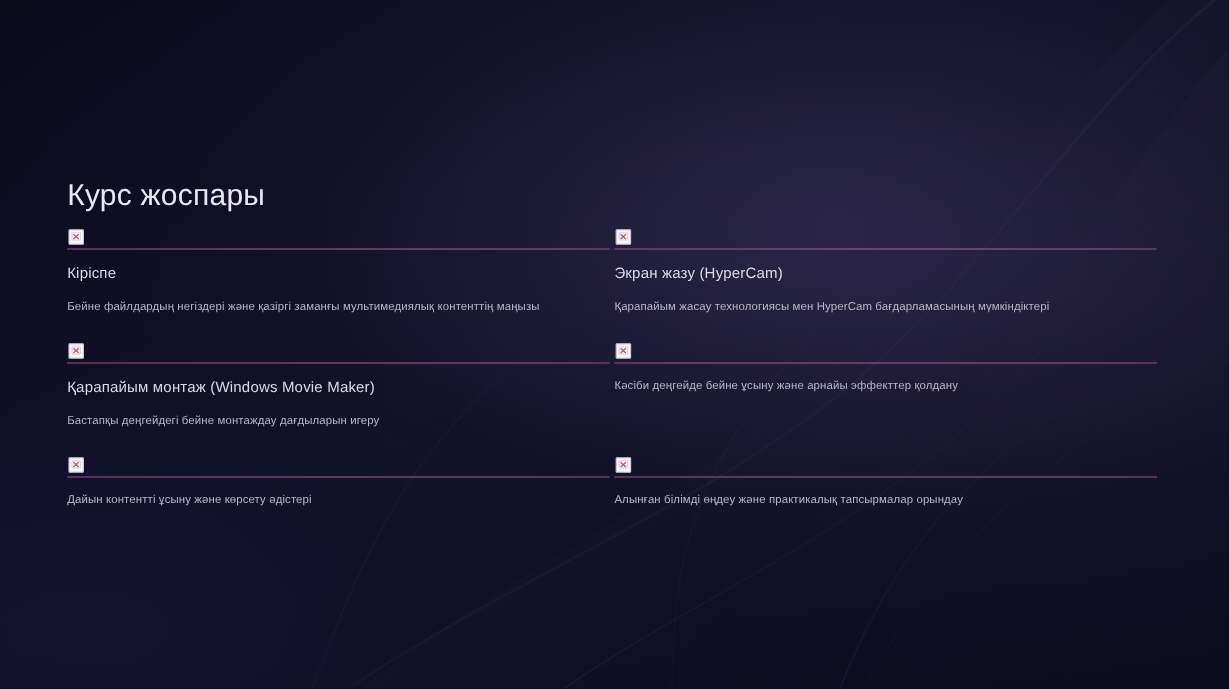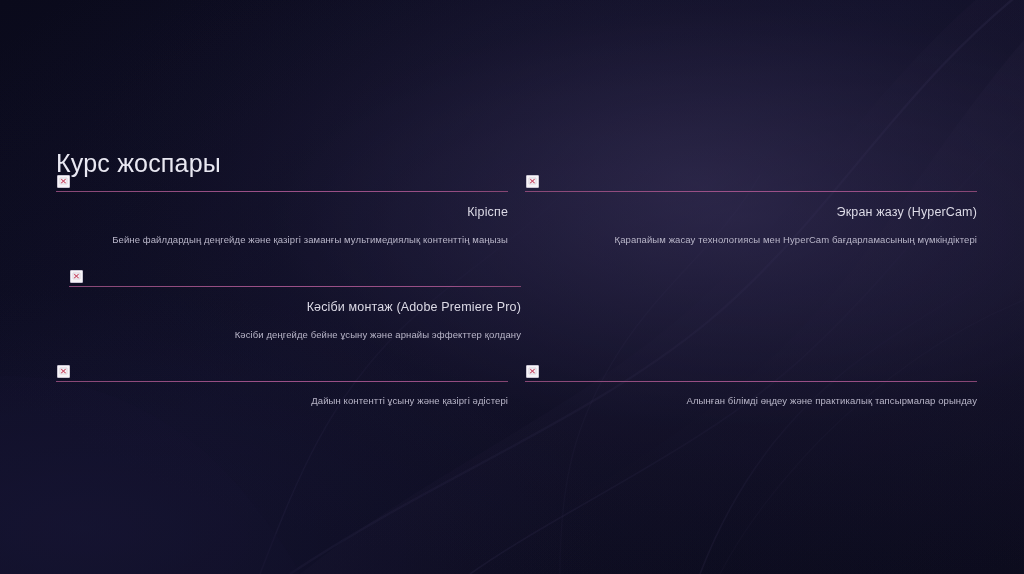--- a/index.html
+++ b/index.html
@@ -56,35 +56,34 @@
     font-size: 25px;
     font-weight: 400;
     letter-spacing: 0.2px;
     color: #e9e8f2;
     white-space: nowrap;
   }
 
   .grid {
     position: absolute;
     left: 56px;
-    top: 175px;
+    top: 191px;
     width: 908px;
-    text-align: right;
   }
   .row {
     display: flex;
     gap: 0px;
     margin-bottom: 25px;
   }
   .cell {
     width: 452px;
     position: relative;
   }
   .cell.left  { margin-right: 4px; }
-  .cell.right { margin-left:  13px; }
+  .cell.right { margin-left:  0; }
 
   .icon-ph {
     width: 13px;
     height: 13px;
     margin: 0 0 3px 1px;
     background: #f4f2f6;
     border: 1px solid #c9c4d2;
     box-sizing: border-box;
     display: block;
     position: relative;
@@ -179,62 +178,73 @@
         <div class="cell left">
           <span class="icon-ph">
             <svg width="11" height="11" viewBox="0 0 11 11">
               <rect x="0" y="0" width="11" height="11" fill="#f7f5f8"></rect>
               <path d="M2 2 L9 2 L9 8 L2 8 Z" fill="none" stroke="#cfc8d6" stroke-width="0.7"></path>
               <path d="M3.2 3.2 L7.6 7.2 M7.6 3.2 L3.2 7.2" stroke="#c8506a" stroke-width="1.1"></path>
             </svg>
           </span>
           <div class="divider"></div>
           <div class="item-title">Кіріспе</div>
-          <div class="item-desc">Бейне файлдардың деңгейде және қазіргі заманғы мультимедиялық контенттің маңызы</div>
+          <div class="item-desc">Бейне файлдардың негіздері және қазіргі заманғы мультимедиялық контенттің маңызы</div>
         </div>
         <div class="cell right">
           <span class="icon-ph">
             <svg width="11" height="11" viewBox="0 0 11 11">
               <rect x="0" y="0" width="11" height="11" fill="#f7f5f8"></rect>
               <path d="M2 2 L9 2 L9 8 L2 8 Z" fill="none" stroke="#cfc8d6" stroke-width="0.7"></path>
               <path d="M3.2 3.2 L7.6 7.2 M7.6 3.2 L3.2 7.2" stroke="#c8506a" stroke-width="1.1"></path>
             </svg>
           </span>
           <div class="divider"></div>
           <div class="item-title">Экран жазу (HyperCam)</div>
           <div class="item-desc">Қарапайым жасау технологиясы мен HyperCam бағдарламасының мүмкіндіктері</div>
         </div>
       </div>
 
       <div class="row">
+        <div class="cell left">
+          <span class="icon-ph">
+            <svg width="11" height="11" viewBox="0 0 11 11">
+              <rect x="0" y="0" width="11" height="11" fill="#f7f5f8"></rect>
+              <path d="M2 2 L9 2 L9 8 L2 8 Z" fill="none" stroke="#cfc8d6" stroke-width="0.7"></path>
+              <path d="M3.2 3.2 L7.6 7.2 M7.6 3.2 L3.2 7.2" stroke="#c8506a" stroke-width="1.1"></path>
+            </svg>
+          </span>
+          <div class="divider"></div>
+          <div class="item-title">Қарапайым монтаж (Windows Movie Maker)</div>
+          <div class="item-desc">Бастапқы деңгейдегі бейне монтаждау дағдыларын игеру</div>
+        </div>
         <div class="cell right">
           <span class="icon-ph">
             <svg width="11" height="11" viewBox="0 0 11 11">
               <rect x="0" y="0" width="11" height="11" fill="#f7f5f8"></rect>
               <path d="M2 2 L9 2 L9 8 L2 8 Z" fill="none" stroke="#cfc8d6" stroke-width="0.7"></path>
               <path d="M3.2 3.2 L7.6 7.2 M7.6 3.2 L3.2 7.2" stroke="#c8506a" stroke-width="1.1"></path>
             </svg>
           </span>
           <div class="divider"></div>
-          <div class="item-title">Кәсіби монтаж (Adobe Premiere Pro)</div>
           <div class="item-desc">Кәсіби деңгейде бейне ұсыну және арнайы эффекттер қолдану</div>
         </div>
       </div>
 
       <div class="row">
         <div class="cell left">
           <span class="icon-ph">
             <svg width="11" height="11" viewBox="0 0 11 11">
               <rect x="0" y="0" width="11" height="11" fill="#f7f5f8"></rect>
               <path d="M2 2 L9 2 L9 8 L2 8 Z" fill="none" stroke="#cfc8d6" stroke-width="0.7"></path>
               <path d="M3.2 3.2 L7.6 7.2 M7.6 3.2 L3.2 7.2" stroke="#c8506a" stroke-width="1.1"></path>
             </svg>
           </span>
           <div class="divider"></div>
-          <div class="item-desc">Дайын контентті ұсыну және қазіргі әдістері</div>
+          <div class="item-desc">Дайын контентті ұсыну және көрсету әдістері</div>
         </div>
         <div class="cell right">
           <span class="icon-ph">
             <svg width="11" height="11" viewBox="0 0 11 11">
               <rect x="0" y="0" width="11" height="11" fill="#f7f5f8"></rect>
               <path d="M2 2 L9 2 L9 8 L2 8 Z" fill="none" stroke="#cfc8d6" stroke-width="0.7"></path>
               <path d="M3.2 3.2 L7.6 7.2 M7.6 3.2 L3.2 7.2" stroke="#c8506a" stroke-width="1.1"></path>
             </svg>
           </span>
           <div class="divider"></div>

